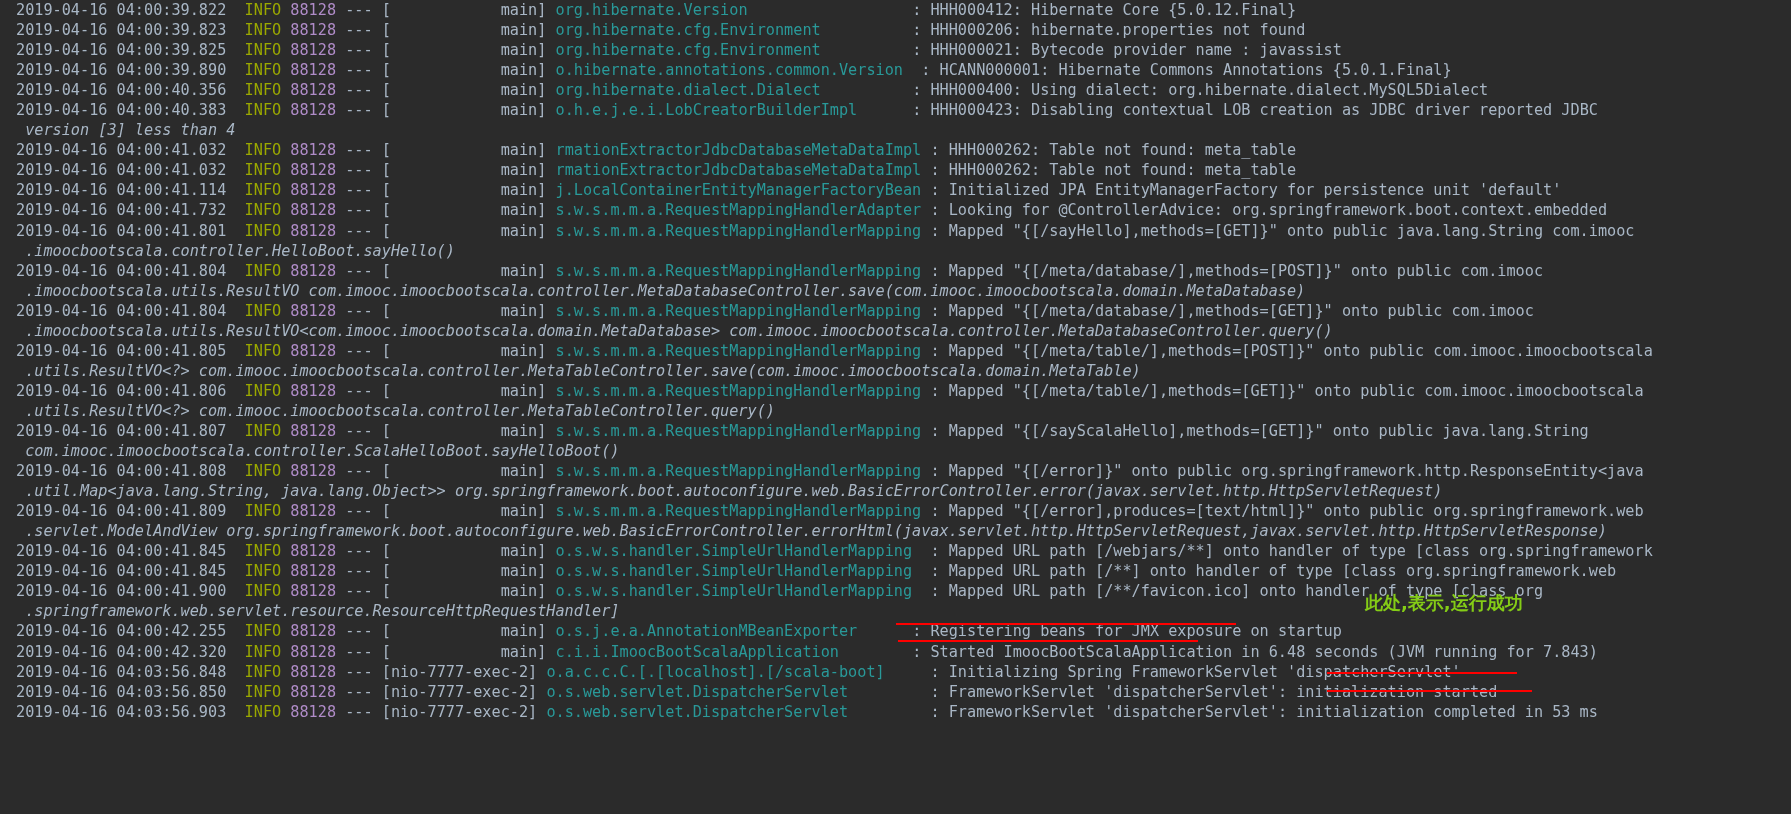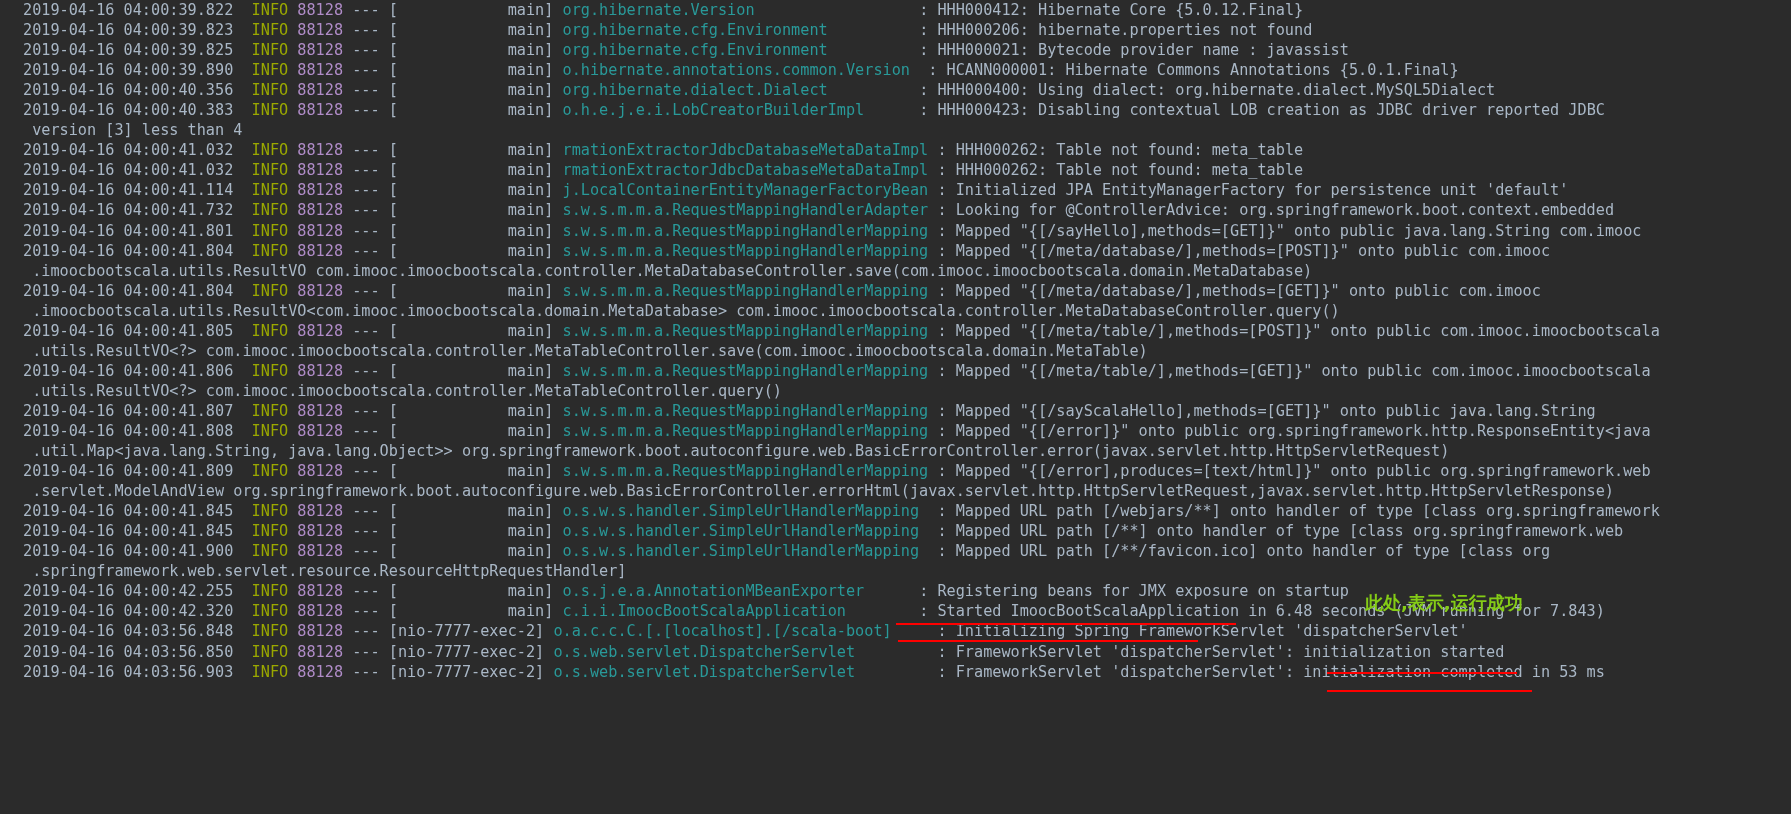--- a/index.html
+++ b/index.html
@@ -21,30 +21,30 @@
     padding: 0;
     box-sizing: border-box;
   }
   .log-line {
     font-family: "DejaVu Sans Mono", monospace;
     font-size: 15.2px;
     line-height: 20.05px;
     white-space: pre;
     color: #a9b7c6;
     letter-spacing: 0px;
-    padding-left: 23px;
+    padding-left: 16px;
   }
   .ts   { color: #a9b7c6; }
   .lvl  { color: #9aa800; }
   .pid  { color: #b08cc8; }
   .dash { color: #a9b7c6; }
   .thr  { color: #a9b7c6; }
   .cls  { color: #299999; }
   .msg  { color: #a9b7c6; }
-  .cont { color: #a9b7c6; }
+  .cont { color: #a9b7c6; font-style: italic; }
 
   
   .annot-text {
     position: absolute;
     color: #84cc16;
     font-family: "DejaVu Sans", sans-serif;
     font-size: 18px;
     font-weight: bold;
     white-space: nowrap;
     letter-spacing: 0px;
@@ -65,29 +65,31 @@
       <div class="log-line"><span class="ts">2019-04-16 04:00:39.825  </span><span class="lvl">INFO</span><span class="ts"> </span><span class="pid">88128</span><span class="dash"> --- [</span><span class="thr">            main] </span><span class="cls">org.hibernate.cfg.Environment</span><span class="ts">          </span><span class="msg">: HHH000021: Bytecode provider name : javassist</span></div>
       <div class="log-line"><span class="ts">2019-04-16 04:00:39.890  </span><span class="lvl">INFO</span><span class="ts"> </span><span class="pid">88128</span><span class="dash"> --- [</span><span class="thr">            main] </span><span class="cls">o.hibernate.annotations.common.Version</span><span class="ts">  </span><span class="msg">: HCANN000001: Hibernate Commons Annotations {5.0.1.Final}</span></div>
       <div class="log-line"><span class="ts">2019-04-16 04:00:40.356  </span><span class="lvl">INFO</span><span class="ts"> </span><span class="pid">88128</span><span class="dash"> --- [</span><span class="thr">            main] </span><span class="cls">org.hibernate.dialect.Dialect</span><span class="ts">          </span><span class="msg">: HHH000400: Using dialect: org.hibernate.dialect.MySQL5Dialect</span></div>
       <div class="log-line"><span class="ts">2019-04-16 04:00:40.383  </span><span class="lvl">INFO</span><span class="ts"> </span><span class="pid">88128</span><span class="dash"> --- [</span><span class="thr">            main] </span><span class="cls">o.h.e.j.e.i.LobCreatorBuilderImpl</span><span class="ts">      </span><span class="msg">: HHH000423: Disabling contextual LOB creation as JDBC driver reported JDBC</span></div>
       <div class="log-line"><span class="cont"> version [3] less than 4</span></div>
       <div class="log-line"><span class="ts">2019-04-16 04:00:41.032  </span><span class="lvl">INFO</span><span class="ts"> </span><span class="pid">88128</span><span class="dash"> --- [</span><span class="thr">            main] </span><span class="cls">rmationExtractorJdbcDatabaseMetaDataImpl</span><span class="ts"> </span><span class="msg">: HHH000262: Table not found: meta_table</span></div>
       <div class="log-line"><span class="ts">2019-04-16 04:00:41.032  </span><span class="lvl">INFO</span><span class="ts"> </span><span class="pid">88128</span><span class="dash"> --- [</span><span class="thr">            main] </span><span class="cls">rmationExtractorJdbcDatabaseMetaDataImpl</span><span class="ts"> </span><span class="msg">: HHH000262: Table not found: meta_table</span></div>
       <div class="log-line"><span class="ts">2019-04-16 04:00:41.114  </span><span class="lvl">INFO</span><span class="ts"> </span><span class="pid">88128</span><span class="dash"> --- [</span><span class="thr">            main] </span><span class="cls">j.LocalContainerEntityManagerFactoryBean</span><span class="ts"> </span><span class="msg">: Initialized JPA EntityManagerFactory for persistence unit 'default'</span></div>
       <div class="log-line"><span class="ts">2019-04-16 04:00:41.732  </span><span class="lvl">INFO</span><span class="ts"> </span><span class="pid">88128</span><span class="dash"> --- [</span><span class="thr">            main] </span><span class="cls">s.w.s.m.m.a.RequestMappingHandlerAdapter</span><span class="ts"> </span><span class="msg">: Looking for @ControllerAdvice: org.springframework.boot.context.embedded</span></div>
       <div class="log-line"><span class="ts">2019-04-16 04:00:41.801  </span><span class="lvl">INFO</span><span class="ts"> </span><span class="pid">88128</span><span class="dash"> --- [</span><span class="thr">            main] </span><span class="cls">s.w.s.m.m.a.RequestMappingHandlerMapping</span><span class="ts"> </span><span class="msg">: Mapped "{[/sayHello],methods=[GET]}" onto public java.lang.String com.imooc</span></div>
+      <div class="log-line"><span class="cont"> .imoocbootscala.controller.HelloBoot.sayHello()</span></div>
       <div class="log-line"><span class="ts">2019-04-16 04:00:41.804  </span><span class="lvl">INFO</span><span class="ts"> </span><span class="pid">88128</span><span class="dash"> --- [</span><span class="thr">            main] </span><span class="cls">s.w.s.m.m.a.RequestMappingHandlerMapping</span><span class="ts"> </span><span class="msg">: Mapped "{[/meta/database/],methods=[POST]}" onto public com.imooc</span></div>
       <div class="log-line"><span class="cont"> .imoocbootscala.utils.ResultVO com.imooc.imoocbootscala.controller.MetaDatabaseController.save(com.imooc.imoocbootscala.domain.MetaDatabase)</span></div>
       <div class="log-line"><span class="ts">2019-04-16 04:00:41.804  </span><span class="lvl">INFO</span><span class="ts"> </span><span class="pid">88128</span><span class="dash"> --- [</span><span class="thr">            main] </span><span class="cls">s.w.s.m.m.a.RequestMappingHandlerMapping</span><span class="ts"> </span><span class="msg">: Mapped "{[/meta/database/],methods=[GET]}" onto public com.imooc</span></div>
       <div class="log-line"><span class="cont"> .imoocbootscala.utils.ResultVO&lt;com.imooc.imoocbootscala.domain.MetaDatabase&gt; com.imooc.imoocbootscala.controller.MetaDatabaseController.query()</span></div>
       <div class="log-line"><span class="ts">2019-04-16 04:00:41.805  </span><span class="lvl">INFO</span><span class="ts"> </span><span class="pid">88128</span><span class="dash"> --- [</span><span class="thr">            main] </span><span class="cls">s.w.s.m.m.a.RequestMappingHandlerMapping</span><span class="ts"> </span><span class="msg">: Mapped "{[/meta/table/],methods=[POST]}" onto public com.imooc.imoocbootscala</span></div>
       <div class="log-line"><span class="cont"> .utils.ResultVO&lt;?&gt; com.imooc.imoocbootscala.controller.MetaTableController.save(com.imooc.imoocbootscala.domain.MetaTable)</span></div>
       <div class="log-line"><span class="ts">2019-04-16 04:00:41.806  </span><span class="lvl">INFO</span><span class="ts"> </span><span class="pid">88128</span><span class="dash"> --- [</span><span class="thr">            main] </span><span class="cls">s.w.s.m.m.a.RequestMappingHandlerMapping</span><span class="ts"> </span><span class="msg">: Mapped "{[/meta/table/],methods=[GET]}" onto public com.imooc.imoocbootscala</span></div>
       <div class="log-line"><span class="cont"> .utils.ResultVO&lt;?&gt; com.imooc.imoocbootscala.controller.MetaTableController.query()</span></div>
       <div class="log-line"><span class="ts">2019-04-16 04:00:41.807  </span><span class="lvl">INFO</span><span class="ts"> </span><span class="pid">88128</span><span class="dash"> --- [</span><span class="thr">            main] </span><span class="cls">s.w.s.m.m.a.RequestMappingHandlerMapping</span><span class="ts"> </span><span class="msg">: Mapped "{[/sayScalaHello],methods=[GET]}" onto public java.lang.String</span></div>
+      <div class="log-line"><span class="cont"> com.imooc.imoocbootscala.controller.ScalaHelloBoot.sayHelloBoot()</span></div>
       <div class="log-line"><span class="ts">2019-04-16 04:00:41.808  </span><span class="lvl">INFO</span><span class="ts"> </span><span class="pid">88128</span><span class="dash"> --- [</span><span class="thr">            main] </span><span class="cls">s.w.s.m.m.a.RequestMappingHandlerMapping</span><span class="ts"> </span><span class="msg">: Mapped "{[/error]}" onto public org.springframework.http.ResponseEntity&lt;java</span></div>
       <div class="log-line"><span class="cont"> .util.Map&lt;java.lang.String, java.lang.Object&gt;&gt; org.springframework.boot.autoconfigure.web.BasicErrorController.error(javax.servlet.http.HttpServletRequest)</span></div>
       <div class="log-line"><span class="ts">2019-04-16 04:00:41.809  </span><span class="lvl">INFO</span><span class="ts"> </span><span class="pid">88128</span><span class="dash"> --- [</span><span class="thr">            main] </span><span class="cls">s.w.s.m.m.a.RequestMappingHandlerMapping</span><span class="ts"> </span><span class="msg">: Mapped "{[/error],produces=[text/html]}" onto public org.springframework.web</span></div>
       <div class="log-line"><span class="cont"> .servlet.ModelAndView org.springframework.boot.autoconfigure.web.BasicErrorController.errorHtml(javax.servlet.http.HttpServletRequest,javax.servlet.http.HttpServletResponse)</span></div>
       <div class="log-line"><span class="ts">2019-04-16 04:00:41.845  </span><span class="lvl">INFO</span><span class="ts"> </span><span class="pid">88128</span><span class="dash"> --- [</span><span class="thr">            main] </span><span class="cls">o.s.w.s.handler.SimpleUrlHandlerMapping</span><span class="ts">  </span><span class="msg">: Mapped URL path [/webjars/**] onto handler of type [class org.springframework</span></div>
       <div class="log-line"><span class="ts">2019-04-16 04:00:41.845  </span><span class="lvl">INFO</span><span class="ts"> </span><span class="pid">88128</span><span class="dash"> --- [</span><span class="thr">            main] </span><span class="cls">o.s.w.s.handler.SimpleUrlHandlerMapping</span><span class="ts">  </span><span class="msg">: Mapped URL path [/**] onto handler of type [class org.springframework.web</span></div>
       <div class="log-line"><span class="ts">2019-04-16 04:00:41.900  </span><span class="lvl">INFO</span><span class="ts"> </span><span class="pid">88128</span><span class="dash"> --- [</span><span class="thr">            main] </span><span class="cls">o.s.w.s.handler.SimpleUrlHandlerMapping</span><span class="ts">  </span><span class="msg">: Mapped URL path [/**/favicon.ico] onto handler of type [class org</span></div>
       <div class="log-line"><span class="cont"> .springframework.web.servlet.resource.ResourceHttpRequestHandler]</span></div>
       <div class="log-line"><span class="ts">2019-04-16 04:00:42.255  </span><span class="lvl">INFO</span><span class="ts"> </span><span class="pid">88128</span><span class="dash"> --- [</span><span class="thr">            main] </span><span class="cls">o.s.j.e.a.AnnotationMBeanExporter</span><span class="ts">      </span><span class="msg">: Registering beans for JMX exposure on startup</span></div>
       <div class="log-line"><span class="ts">2019-04-16 04:00:42.320  </span><span class="lvl">INFO</span><span class="ts"> </span><span class="pid">88128</span><span class="dash"> --- [</span><span class="thr">            main] </span><span class="cls">c.i.i.ImoocBootScalaApplication</span><span class="ts">        </span><span class="msg">: Started ImoocBootScalaApplication in 6.48 seconds (JVM running for 7.843)</span></div>

